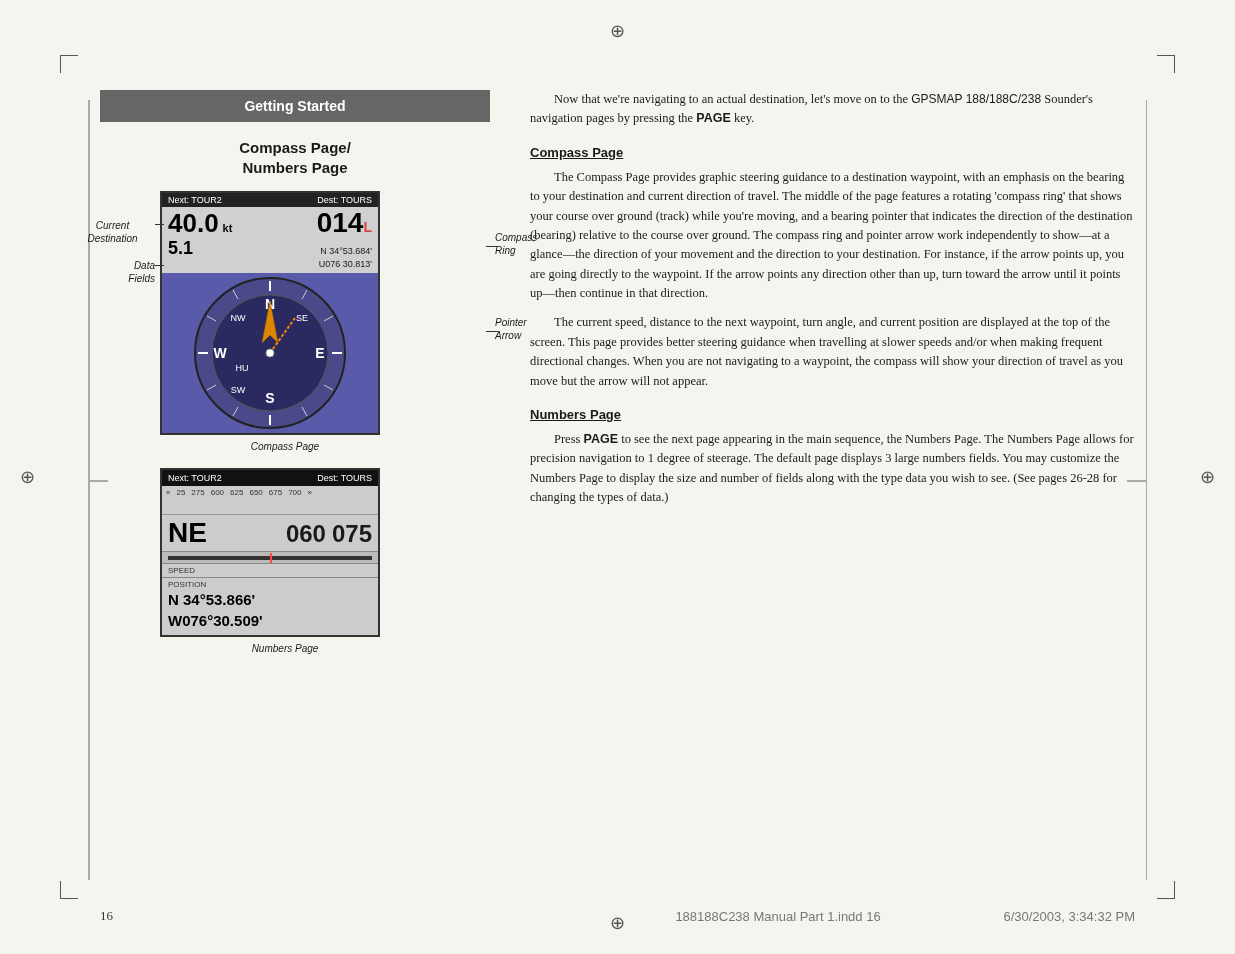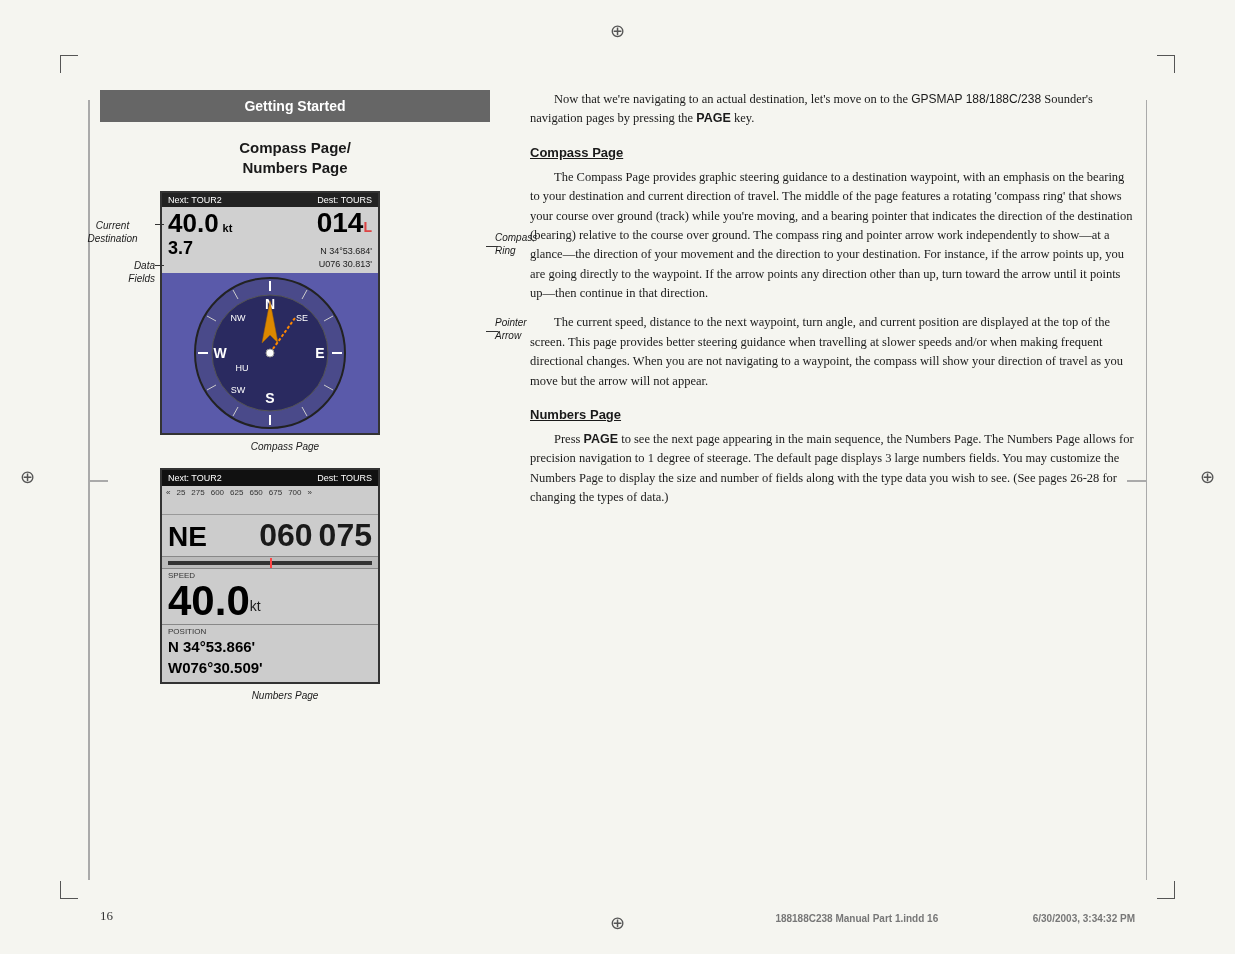--- a/index.html
+++ b/index.html
@@ -334,21 +334,21 @@
       font-family: Arial, Helvetica, sans-serif;
       color: #000;
     }
     .heading-nums {
       display: flex;
       gap: 6px;
       margin-left: auto;
       align-items: baseline;
     }
     .hdg-num {
-      font-size: 32px;
+      font-size: 24px;
       font-weight: bold;
       font-family: Arial, Helvetica, sans-serif;
     }
 
     .num-speed-section {
       background: #ccc;
       padding: 2px 6px;
       border-top: 1px solid #888;
     }
     .num-speed-label {
@@ -463,24 +463,23 @@
       gap: 48px;
     }
 
     .page-number {
       font-size: 13px;
       color: #333;
       font-family: "Times New Roman", Times, serif;
     }
 
     .footer-meta {
-      font-size: 10px;
+      font-size: 13px;
       color: #777;
       font-family: Arial, Helvetica, sans-serif;
-      font-weight: bold;
     }
 
     
     .emdash { font-family: "Times New Roman", Times, serif; }
 
     
     .numbers-wrapper {
       position: relative;
       margin-left: 60px;
       margin-bottom: 6px;
@@ -561,21 +560,21 @@
 
           <div class="screen-data-row">
             <span class="speed-val">40.0</span>
             <span class="speed-unit">kt</span>
             <span class="bearing-val">
               <span>014</span><span class="bearing-letter">L</span>
             </span>
           </div>
 
           <div class="screen-data-row2">
-            <span class="xte-val">3.7</span>
+            <span class="xte-val">5.1</span>
             <div class="coords-text">
               <div>N 34°53.684'</div>
               <div>U076 30.813'</div>
             </div>
           </div>
 
           <div class="compass-ring-area">
             <svg class="compass-svg" viewBox="0 0 160 160">
 
               <circle cx="80" cy="80" r="75" fill="#4a4a8a" stroke="#222" stroke-width="2"></circle>
@@ -652,23 +651,20 @@
             </div>
           </div>
 
           <div class="num-scale-bar">
             <div class="scale-bar-inner"></div>
             <div class="scale-marker"></div>
           </div>
 
           <div class="num-speed-section">
             <div class="num-speed-label">SPEED</div>
-            <div>
-              <span class="num-speed-val">40.0</span><span class="num-speed-unit">kt</span>
-            </div>
           </div>
 
           <div class="num-pos-section">
             <div class="num-pos-label">POSITION</div>
             <div class="num-pos-val">
               <div>N 34°53.866'</div>
               <div>W076°30.509'</div>
             </div>
           </div>
         </div>

